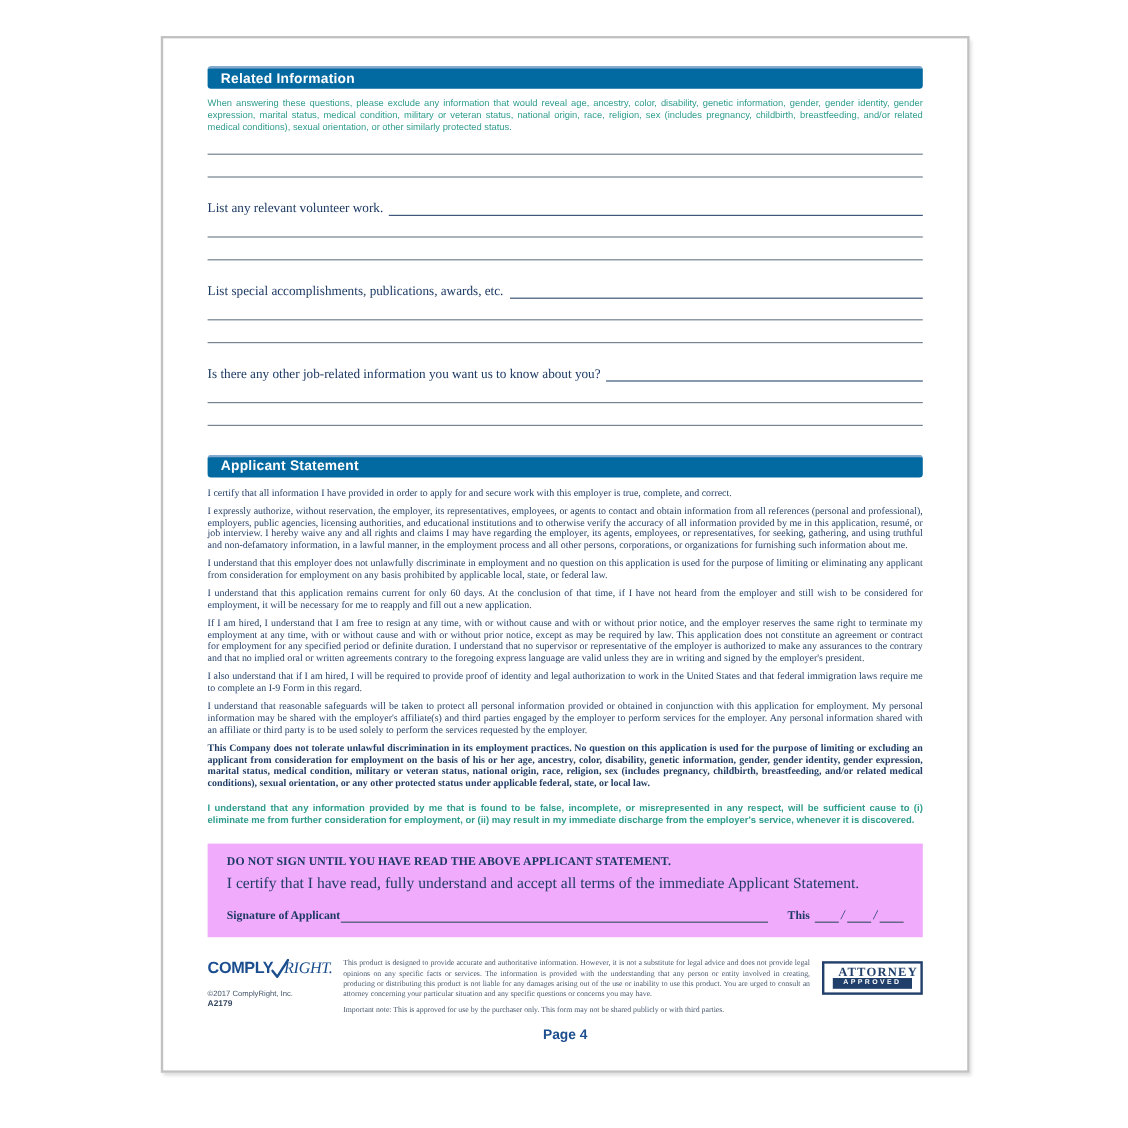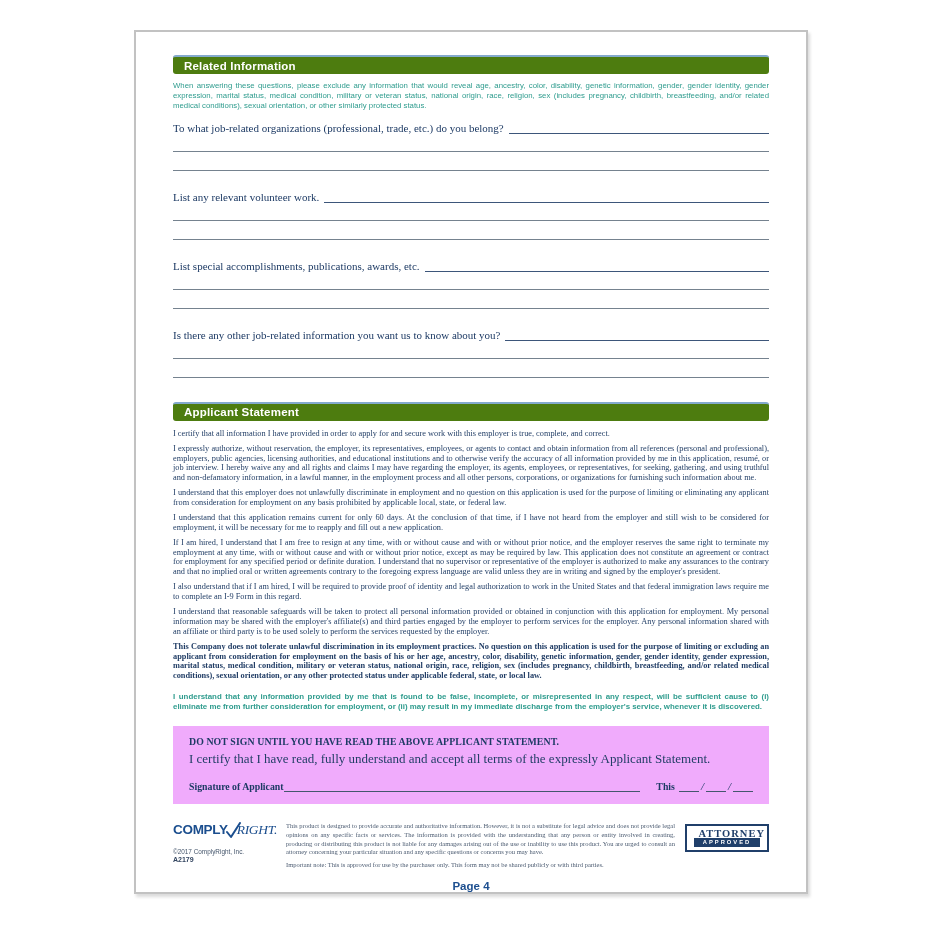--- a/index.html
+++ b/index.html
@@ -5,21 +5,21 @@
   html,body{margin:0;padding:0;background:#ffffff;}
   body{width:940px;height:940px;position:relative;font-family:"Liberation Serif",serif;}
   .paper{
     position:absolute;left:134px;top:30px;width:670px;height:860px;
     background:#ffffff;border:2px solid #c2c2c2;
     box-shadow:2px 3px 3px rgba(0,0,0,0.14);
     overflow:hidden;
   }
   .content{padding:0 37px;}
   .section-bar{
-    margin-top:23px;height:17px;background:#4d7c0f;border-radius:3px;
+    margin-top:23px;height:17px;background:#0369a1;border-radius:3px;
     border-top:2px solid #84aacd;display:flex;align-items:center;
   }
   .section-bar span{
     color:#ffffff;font-family:"Liberation Sans",sans-serif;font-weight:bold;
     font-size:11.5px;padding-left:11px;letter-spacing:0.2px;
   }
   .section-bar.second{margin-top:24px;}
   .intro{
     margin:7px 0 0;color:#2f9c8e;font-family:"Liberation Sans",sans-serif;
     font-size:7.8px;line-height:1.27;text-align:justify;
@@ -89,24 +89,20 @@
 <div class="paper">
   <div class="content">
 
     <div class="section-bar">
       <span>Related Information</span>
     </div>
 
     <p class="intro">When answering these questions, please exclude any information that would reveal age, ancestry, color, disability, genetic information, gender, gender identity, gender expression, marital status, medical condition, military or veteran status, national origin, race, religion, sex (includes pregnancy, childbirth, breastfeeding, and/or related medical conditions), sexual orientation, or other similarly protected status.</p>
 
     <div class="qblock first">
-      <div class="qrow">
-        <span class="qlabel">To what job-related organizations (professional, trade, etc.) do you belong?</span>
-        <span class="qline"></span>
-      </div>
       <div class="rule"></div>
       <div class="rule"></div>
     </div>
 
     <div class="qblock">
       <div class="qrow">
         <span class="qlabel">List any relevant volunteer work.</span>
         <span class="qline"></span>
       </div>
       <div class="rule"></div>
@@ -140,21 +136,21 @@
     <p class="stmt">I understand that this employer does not unlawfully discriminate in employment and no question on this application is used for the purpose of limiting or eliminating any applicant from consideration for employment on any basis prohibited by applicable local, state, or federal law.</p>
     <p class="stmt">I understand that this application remains current for only 60 days. At the conclusion of that time, if I have not heard from the employer and still wish to be considered for employment, it will be necessary for me to reapply and fill out a new application.</p>
     <p class="stmt">If I am hired, I understand that I am free to resign at any time, with or without cause and with or without prior notice, and the employer reserves the same right to terminate my employment at any time, with or without cause and with or without prior notice, except as may be required by law. This application does not constitute an agreement or contract for employment for any specified period or definite duration. I understand that no supervisor or representative of the employer is authorized to make any assurances to the contrary and that no implied oral or written agreements contrary to the foregoing express language are valid unless they are in writing and signed by the employer's president.</p>
     <p class="stmt">I also understand that if I am hired, I will be required to provide proof of identity and legal authorization to work in the United States and that federal immigration laws require me to complete an I-9 Form in this regard.</p>
     <p class="stmt">I understand that reasonable safeguards will be taken to protect all personal information provided or obtained in conjunction with this application for employment. My personal information may be shared with the employer's affiliate(s) and third parties engaged by the employer to perform services for the employer. Any personal information shared with an affiliate or third party is to be used solely to perform the services requested by the employer.</p>
     <p class="stmt boldp">This Company does not tolerate unlawful discrimination in its employment practices. No question on this application is used for the purpose of limiting or excluding an applicant from consideration for employment on the basis of his or her age, ancestry, color, disability, genetic information, gender, gender identity, gender expression, marital status, medical condition, military or veteran status, national origin, race, religion, sex (includes pregnancy, childbirth, breastfeeding, and/or related medical conditions), sexual orientation, or any other protected status under applicable federal, state, or local law.</p>
     <p class="stmt tealp">I understand that any information provided by me that is found to be false, incomplete, or misrepresented in any respect, will be sufficient cause to (i) eliminate me from further consideration for employment, or (ii) may result in my immediate discharge from the employer's service, whenever it is discovered.</p>
 
     <div class="sign-box">
       <div class="warn">DO NOT SIGN UNTIL YOU HAVE READ THE ABOVE APPLICANT STATEMENT.</div>
-      <div class="certify">I certify that I have read, fully understand and accept all terms of the expressly Applicant Statement.</div>
+      <div class="certify">I certify that I have read, fully understand and accept all terms of the immediate Applicant Statement.</div>
       <div class="sigrow">
         <span class="siglabel">Signature of Applicant</span>
         <span class="sigline"></span>
         <span class="datelabel">This</span>
         <span class="dateseg"></span>
         <span class="slash">/</span>
         <span class="dateseg"></span>
         <span class="slash">/</span>
         <span class="dateseg"></span>
       </div>

